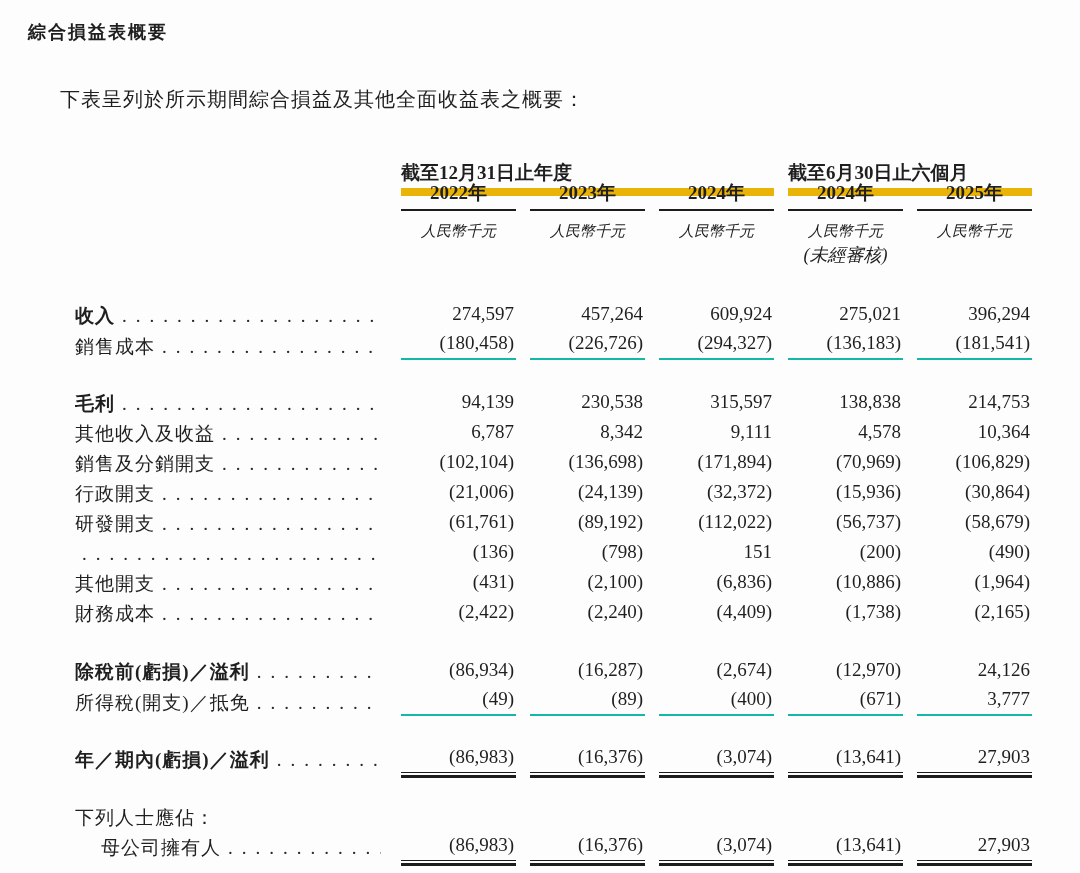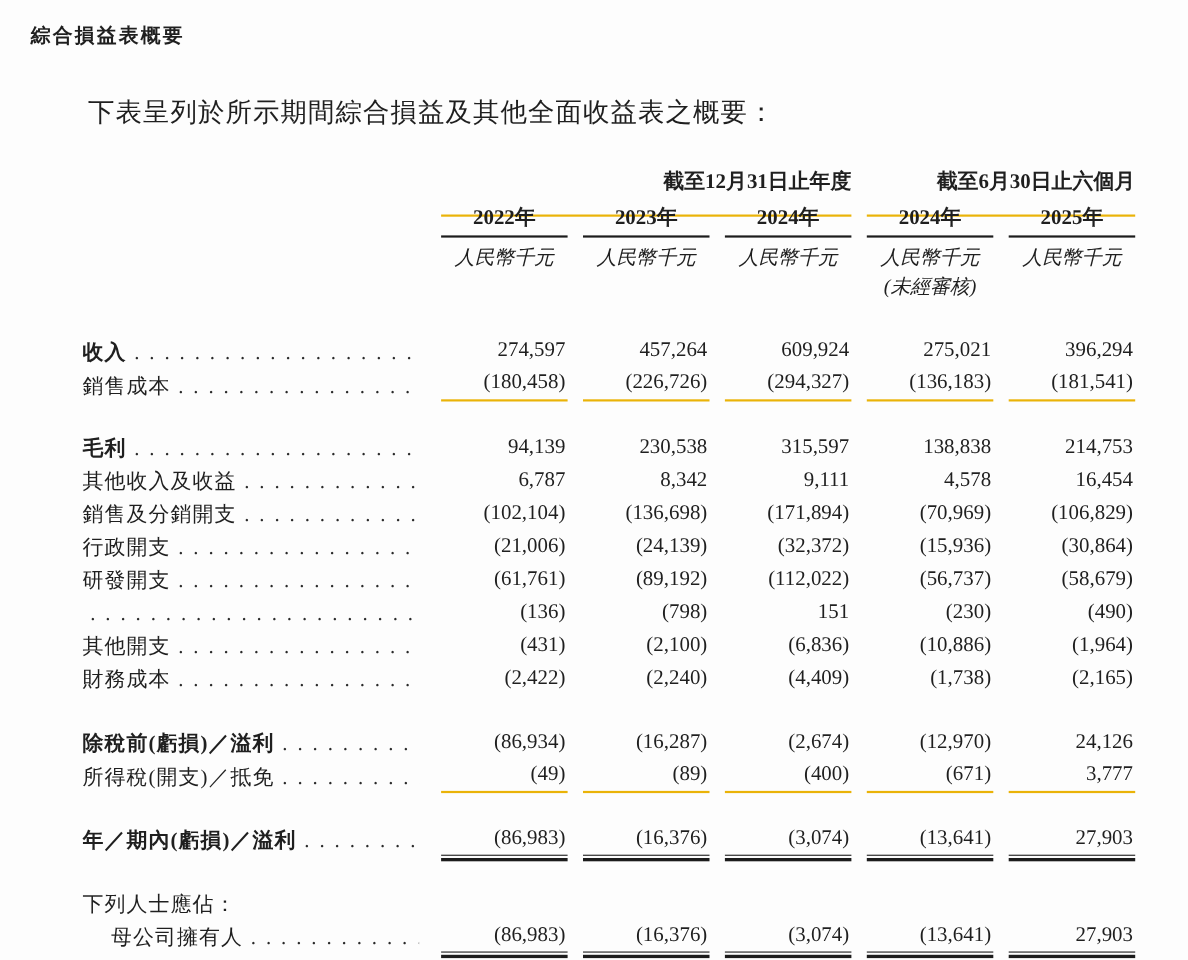--- a/index.html
+++ b/index.html
@@ -12,58 +12,58 @@
   }
   .page { padding:20px 0 0 0; }
 
   .doc-title {
     margin-left:28px;
     font-size:18px;
     font-weight:700;
     letter-spacing:2px;
   }
   .intro {
-    margin:42px 0 0 80px;
-    font-size:24px;
+    margin:42px 0 0 60px;
+    font-size:20px;
     letter-spacing:1px;
   }
 
   
   .fintable { margin:34px 0 0 75px; width:957px; }
   .grid {
     display:grid;
     grid-template-columns:312px repeat(5,115px);
     column-gap:14px;
     align-items:end;
   }
 
   
   .hdr-groups { height:32px; }
   .col-group {
-    text-align:right;
+    text-align:left;
     font-weight:700;
-    border-bottom:2px solid #eab308;
-    padding-bottom:17px;
+    border-bottom:8px solid #eab308;
+    padding-bottom:2px;
     white-space:nowrap;
   }
   .group-annual  { grid-column:2 / span 3; }
-  .group-interim { grid-column:5 / span 2; }
+  .group-interim { grid-column:5 / span 2;margin-top:13px; }
 
   .hdr-years { height:32px; }
   .year-cell {
     text-align:center;
     font-weight:700;
     border-bottom:2px solid #1c1c1c;
     padding-bottom:3px;
   }
   .hdr-units { height:28px; margin-top:2px; }
   .unit-cell {
     text-align:center;
     font-style:italic;
-    font-size:18px;
+    font-size:15px;
     white-space:nowrap;
   }
   .hdr-note { height:26px; }
   .note-cell { text-align:center; font-size:18px; white-space:nowrap;font-style:italic; }
   .note-pos-4 { grid-column:5; }
 
   
   .tbody { margin-top:32px; }
   .row { height:30px; }
   .row.gap { margin-top:28px; }
@@ -90,21 +90,21 @@
 
   .vcell { line-height:27px; }
   .vline {
     display:block;
     width:100%;
     text-align:right;
     padding:0 2px 2px 0;
     white-space:nowrap;
   }
   .vline.b { font-weight:400; }
-  .vline.u1 { border-bottom:2px solid #eab308; }
+  .vline.u1 { border-bottom:2px solid #14b8a6; }
   .vline.u2 { border-bottom:1px solid #1c1c1c; position:relative; }
   .vline.u2::after {
     content:"";
     position:absolute;
     left:0; right:0; bottom:-6px;
     height:3px;
     background:#1c1c1c;
   }
 </style>
 </head>
@@ -221,21 +221,21 @@
           <div class="vcell">
             <span class="vline">8,342</span>
           </div>
           <div class="vcell">
             <span class="vline">9,111</span>
           </div>
           <div class="vcell">
             <span class="vline">4,578</span>
           </div>
           <div class="vcell">
-            <span class="vline">16,454</span>
+            <span class="vline">10,364</span>
           </div>
         </div>
         <div class="grid row">
           <div class="lblcell">
             <span class="lbl">銷售及分銷開支</span>
             <span class="dots">................................................................................</span>
           </div>
           <div class="vcell">
             <span class="vline">(102,104)</span>
           </div>
@@ -301,21 +301,21 @@
           <div class="vcell">
             <span class="vline">(136)</span>
           </div>
           <div class="vcell">
             <span class="vline">(798)</span>
           </div>
           <div class="vcell">
             <span class="vline">151</span>
           </div>
           <div class="vcell">
-            <span class="vline">(230)</span>
+            <span class="vline">(200)</span>
           </div>
           <div class="vcell">
             <span class="vline">(490)</span>
           </div>
         </div>
         <div class="grid row">
           <div class="lblcell">
             <span class="lbl">其他開支</span>
             <span class="dots">................................................................................</span>
           </div>

